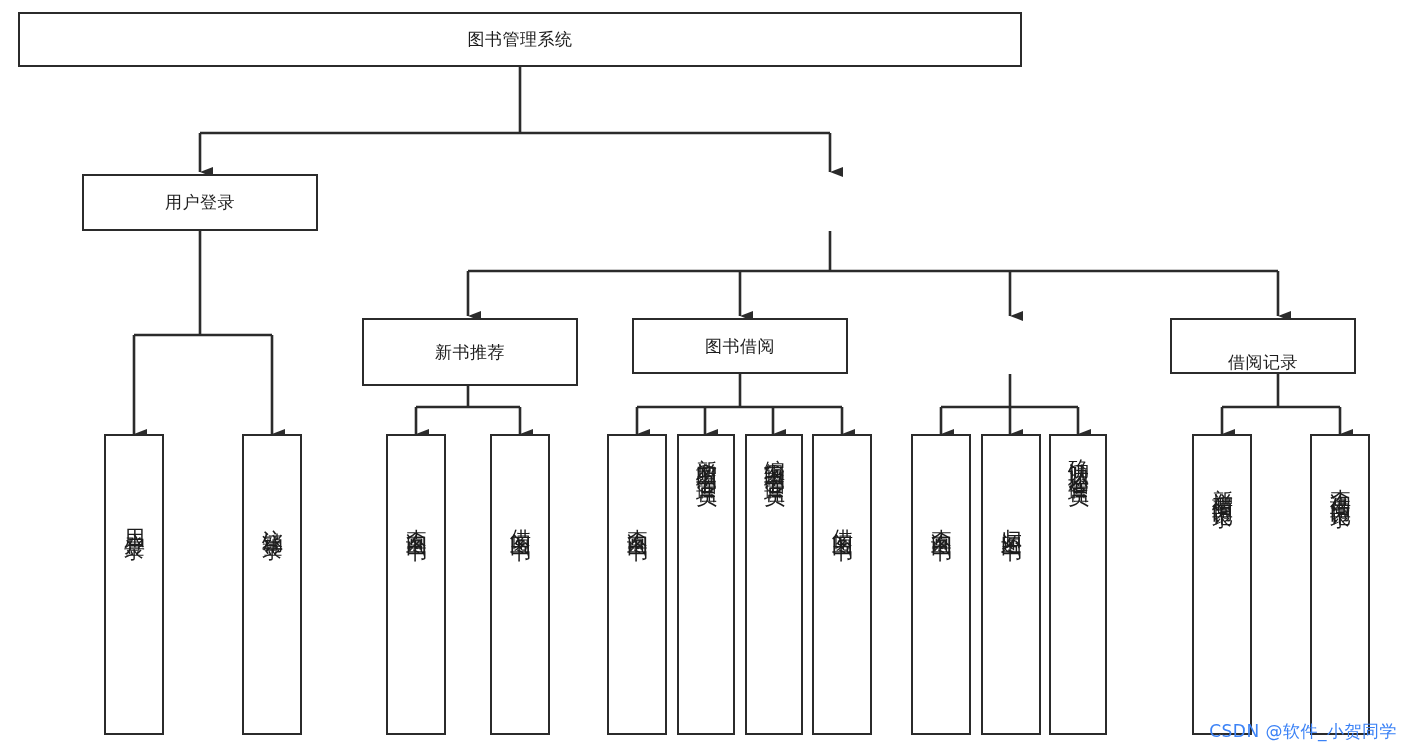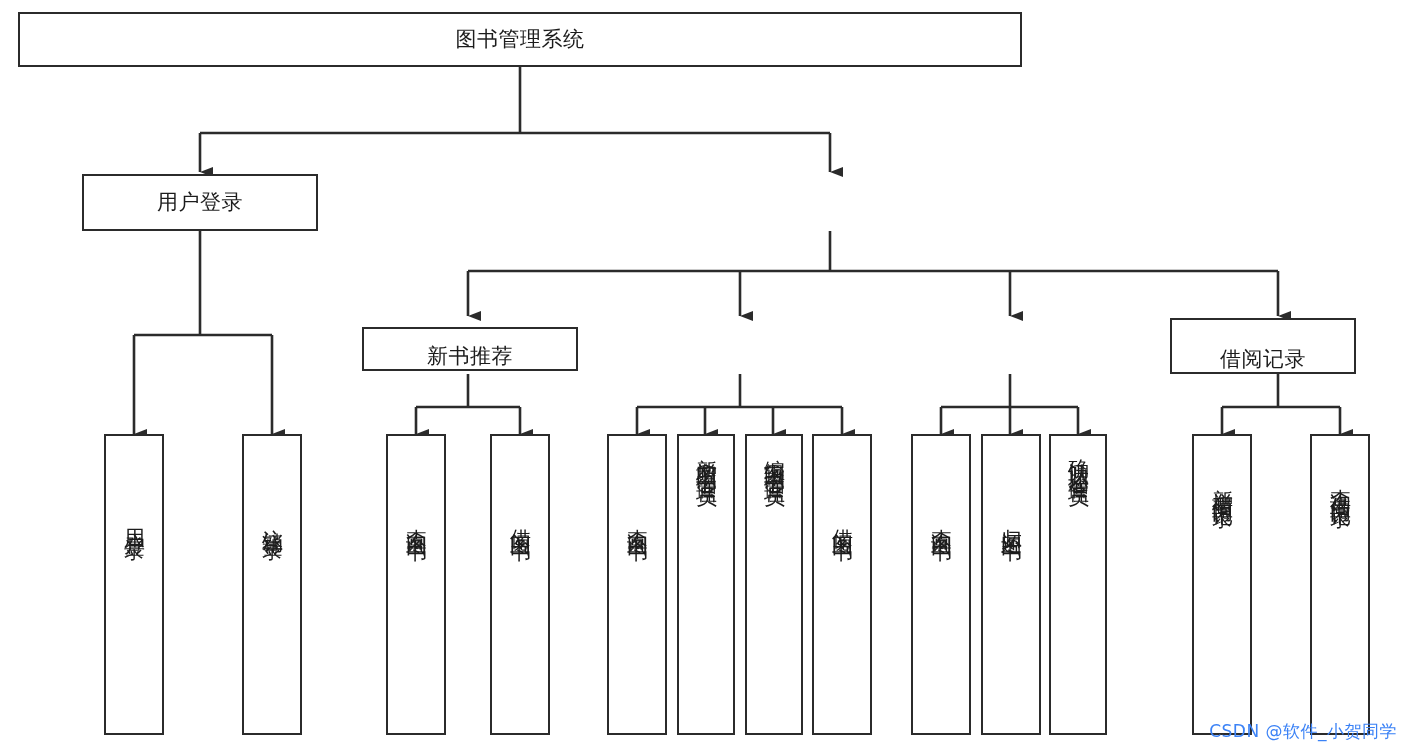--- a/index.html
+++ b/index.html
@@ -32,21 +32,21 @@
     box-sizing: border-box;
     background: #ffffff;
     border: 2.2px solid #2b2b2b;
     display: flex;
     align-items: center;
     justify-content: center;
     overflow: hidden;
   }
   .node-label {
     color: #1c1c1c;
-    font-size: 21px;
+    font-size: 17px;
     line-height: 1.18;
     letter-spacing: 0.5px;
     white-space: nowrap;
     text-align: center;
   }
   .node-box.vertical {
     align-items: flex-start;
     padding-top: 0;
   }
   .node-box.vertical .node-label {
@@ -129,22 +129,25 @@
   </svg>
 
   <div class="node-box" style="left:18px; top:12px; width:1004px; height:55px;">
     <span class="node-label">图书管理系统</span>
   </div>
 
   <div class="node-box" style="left:82px; top:174px; width:236px; height:57px;">
     <span class="node-label">用户登录</span>
   </div>
 
-  <div class="node-box" style="left:362px; top:327px; width:216px; height:44px;align-items:flex-end;">
+  <div class="node-box" style="left:362px; top:318px; width:216px; height:68px;">
     <span class="node-label">新书推荐</span>
+  </div>
+  <div class="node-box" style="left:632px; top:318px; width:216px; height:56px;">
+    <span class="node-label">图书借阅</span>
   </div>
   <div class="node-box" style="left:1170px; top:318px; width:186px; height:56px;align-items:flex-end;">
     <span class="node-label">借阅记录</span>
   </div>
 
   <div class="node-box vertical" style="left:104px; top:434px; width:60px; height:301px; padding-top:76px;">
     <span class="node-label">用户登录</span>
   </div>
   <div class="node-box vertical" style="left:242px; top:434px; width:60px; height:301px; padding-top:76px;">
     <span class="node-label">注销登录</span>

